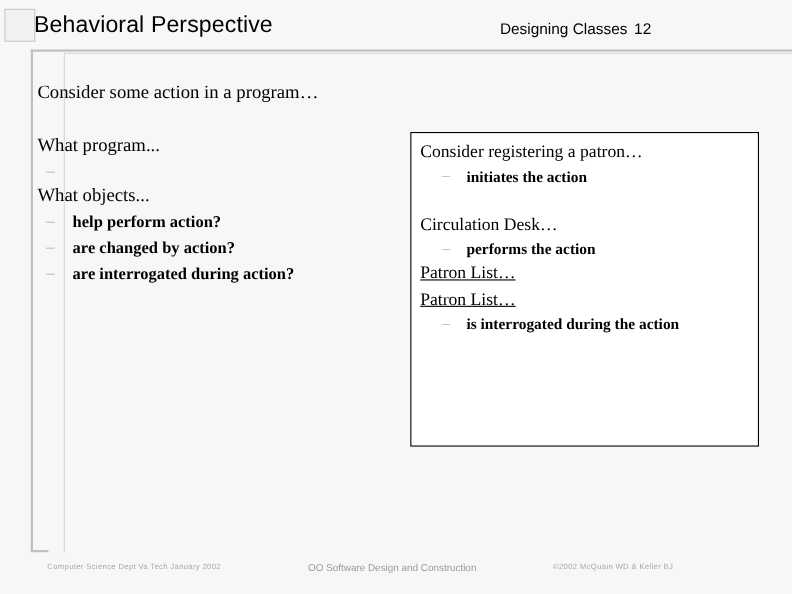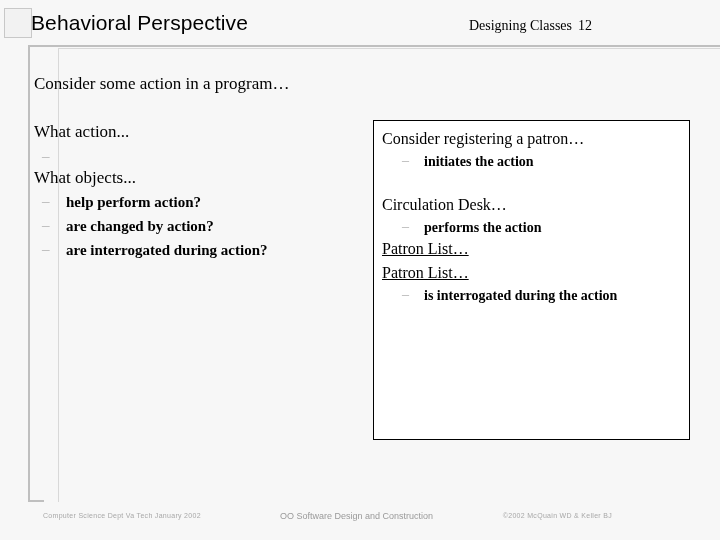--- a/index.html
+++ b/index.html
@@ -33,21 +33,21 @@
     left: 31px; top: 11px;
     font-family: "Liberation Sans", sans-serif;
     font-size: 21px;
     color: #000;
     letter-spacing: 0.1px;
     white-space: nowrap;
   }
   .header-right {
     position: absolute;
     right: 12px; top: 18px;
-    font-family: Liberation Serif, serif;
+    font-family: Liberation Sans, sans-serif;
     font-size: 14px;
     color: #000;
     white-space: nowrap;
   }
   .header-right .hr-num { margin-left: 6px; }
 
   
   .rule-top {
     position: absolute;
     left: 28px; top: 45px;
@@ -115,21 +115,21 @@
     position: absolute;
     left: 8px; top: -1px;
     color: #b0b0b0;
     font-weight: normal;
   }
 
   
   .panel {
     position: absolute;
     left: 373px; top: 120px;
-    width: 317px; height: 320px;
+    width: 317px; height: 286px;
     border: 1px solid #000;
     background: #ffffff;
     box-sizing: border-box;
   }
   .panel-inner {
     position: absolute;
     left: 8px; top: 9px;
     right: 6px;
   }
   .p-head {
@@ -200,21 +200,21 @@
 
 <div class="rule-top"></div>
 <div class="rule-top-inner"></div>
 <div class="vrule-outer"></div>
 <div class="vrule-inner"></div>
 <div class="vrule-outer-cap"></div>
 
 <div class="col-left">
   <p class="lead-line">Consider some action in a program…</p>
 
-  <p class="q-head">What action...</p>
+  <p class="q-head">What program...</p>
   <ul class="sub-list">
     <li class="sub-item">
       <span class="dash">–</span>
     </li>
   </ul>
 
   <p class="q-head">What objects...</p>
   <ul class="sub-list">
     <li class="sub-item">
       <span class="dash">–</span>

